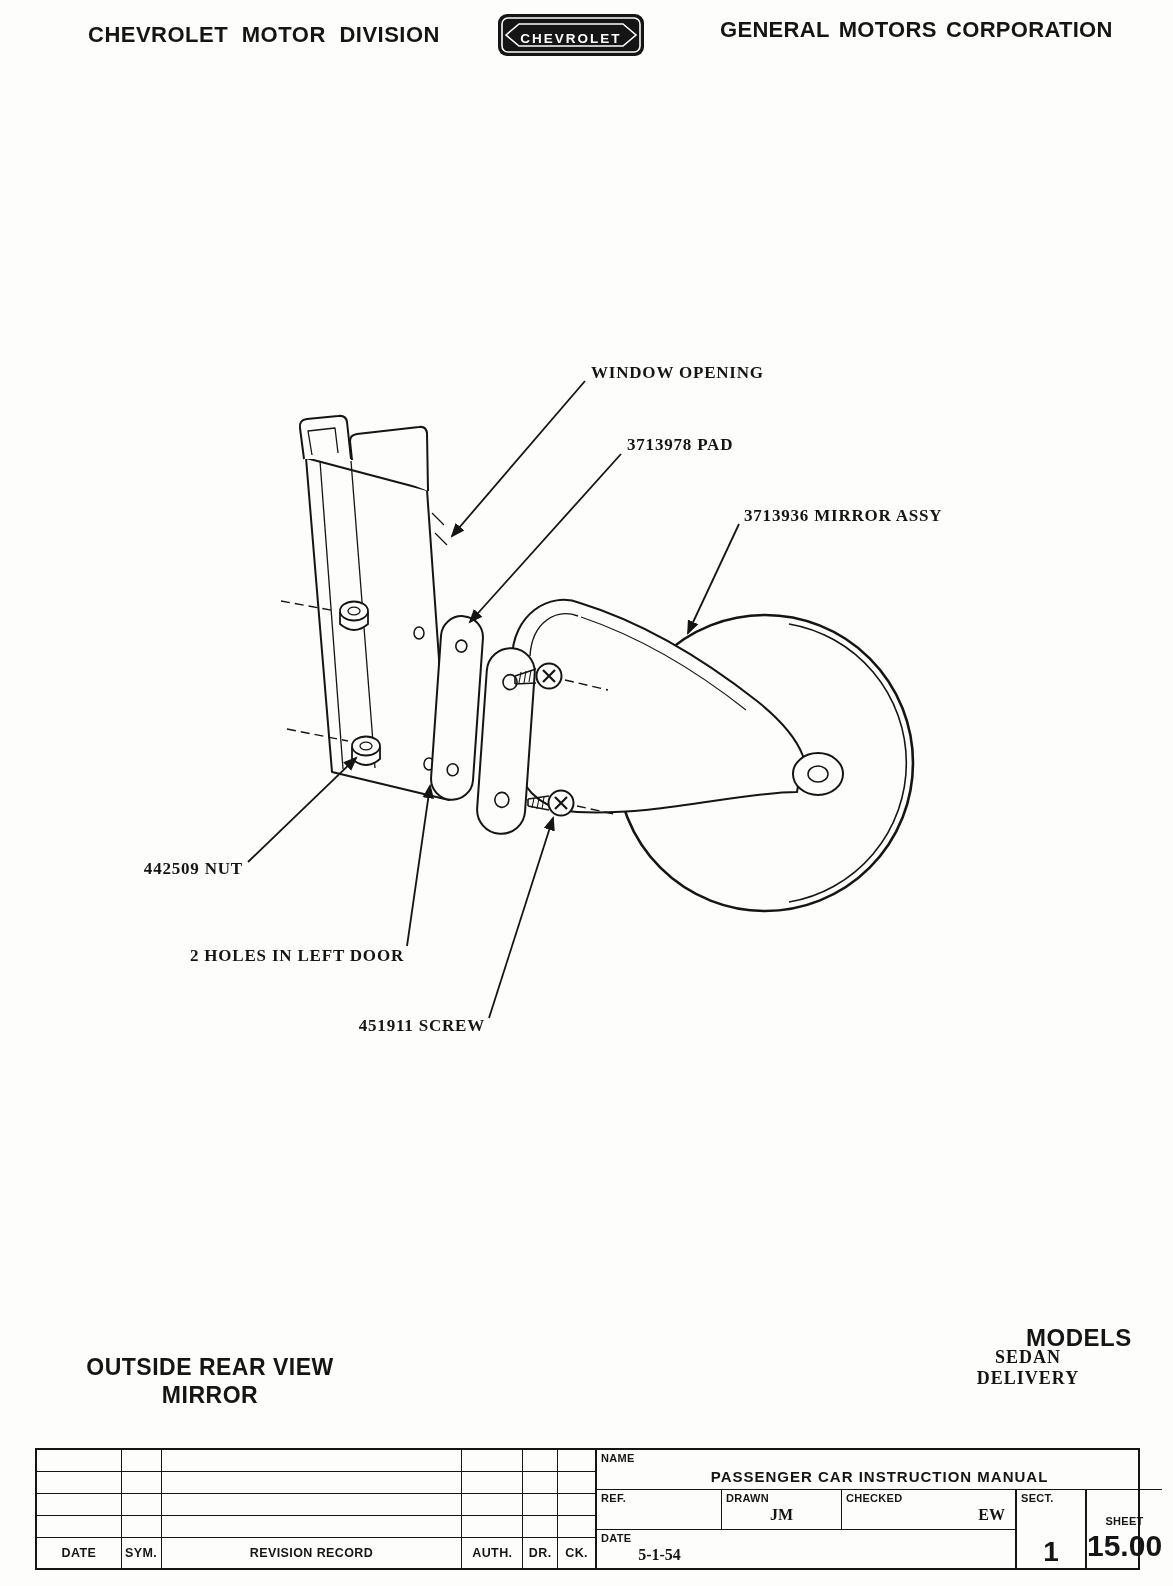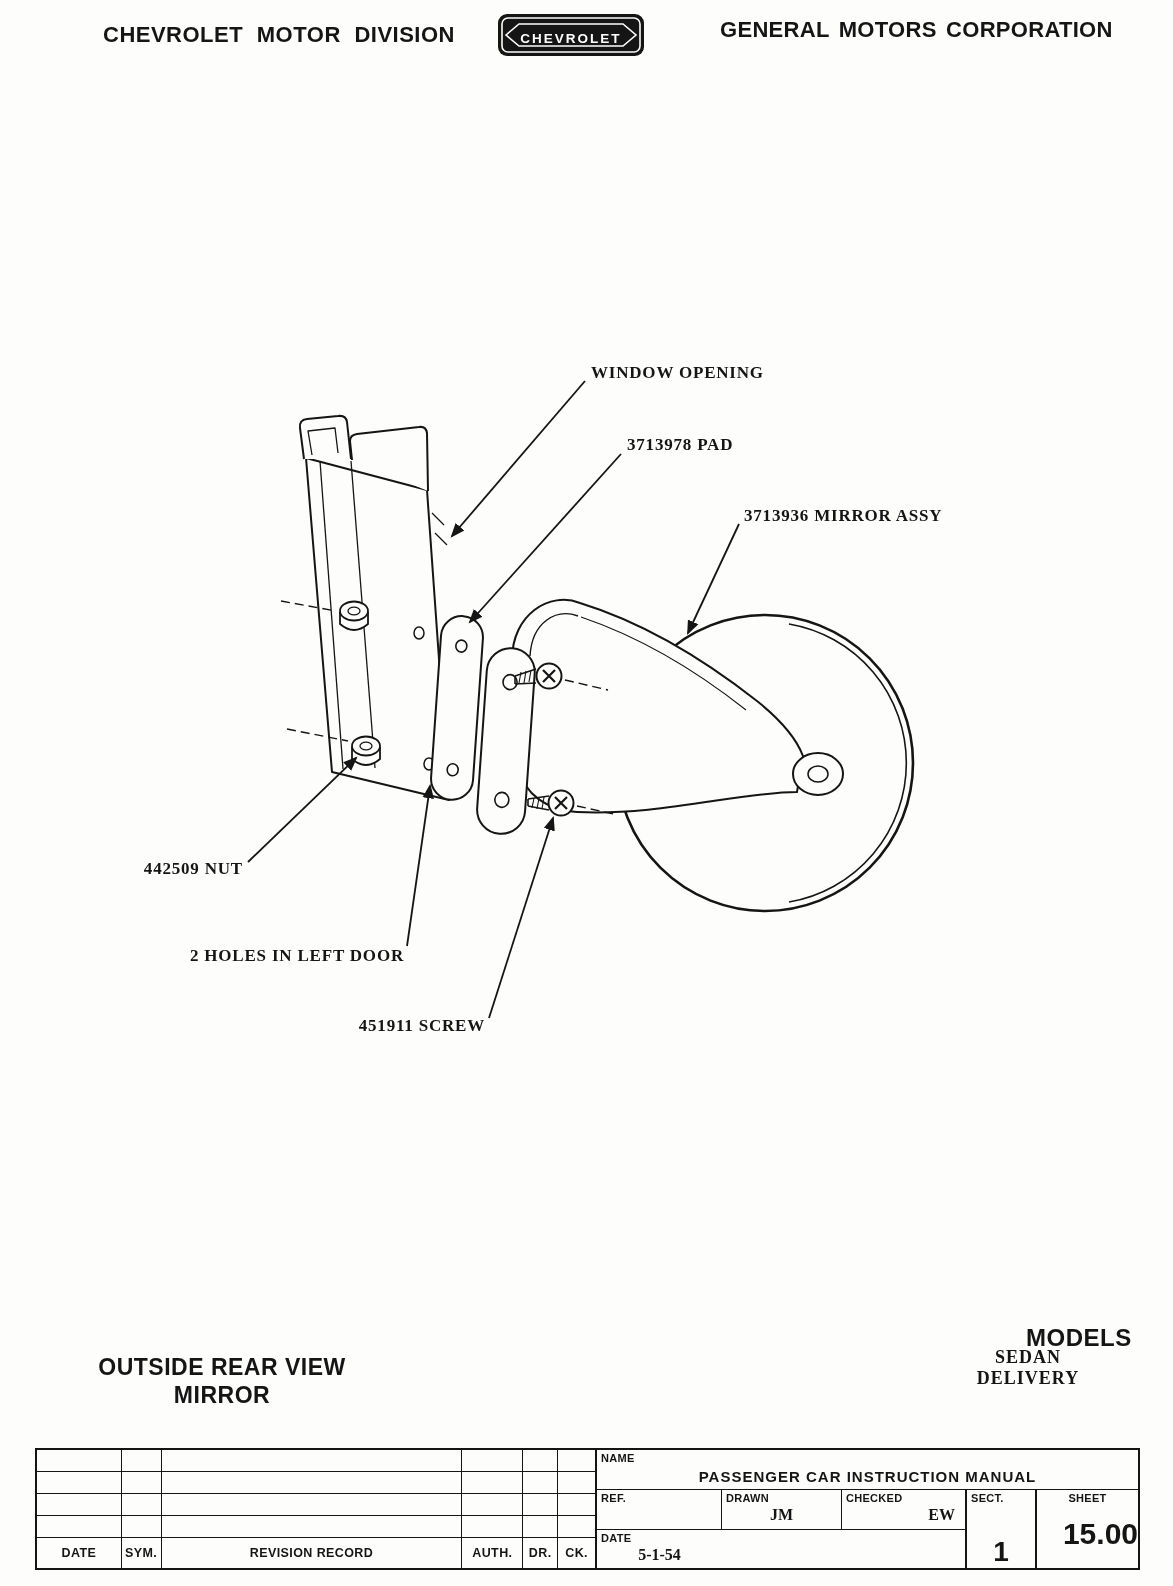--- a/index.html
+++ b/index.html
@@ -4,37 +4,37 @@
 <style>
   * { margin:0; padding:0; box-sizing:border-box; }
   html,body { background:#9a9a9a; }
   .page {
     position:relative; width:1173px; height:1586px; margin:0 auto;
     background:#fdfdfc; color:#151515; overflow:hidden;
     font-family:"Liberation Sans", sans-serif;
   }
   
   .hdr-left {
-    position:absolute; left:103px; top:22px;
+    position:absolute; left:88px; top:22px;
     font-weight:bold; font-size:22px; letter-spacing:0.5px; word-spacing:7px;
   }
   .hdr-right {
     position:absolute; left:692px; top:17px;
     font-weight:bold; font-size:22px; letter-spacing:0.3px; word-spacing:3px;margin-left:28px;
   }
   .logo { position:absolute; left:496px; top:8px; }
   
   .diagram { position:absolute; left:0; top:330px; }
   .callout-text {
     font-family:"Liberation Serif", serif; font-weight:bold;
     font-size:17px; letter-spacing:0.8px; fill:#151515;
   }
   
   .inst-title {
-    position:absolute; left:52px; top:1353px; width:340px; text-align:center;
+    position:absolute; left:40px; top:1353px; width:340px; text-align:center;
     font-weight:bold; font-size:23px; line-height:28px; letter-spacing:0.5px;
   }
   .models-label {
     position:absolute; left:1026px; top:1324px;
     font-weight:bold; font-size:24px; letter-spacing:0.5px;
   }
   .models-value {
     position:absolute; left:948px; top:1347px; width:160px; text-align:center;
     font-family:"Liberation Serif", serif; font-weight:bold; font-size:18px; letter-spacing:1px;
   }
@@ -53,33 +53,33 @@
   .rrow.labels > div {
     display:flex; align-items:center; justify-content:center;
     font-weight:bold; font-size:12.5px; letter-spacing:0.4px;
   }
   .tb-right { flex:1; display:flex; flex-direction:column; }
   .name-row { height:40px; border-bottom:1.5px solid #151515; position:relative;
     display:flex; align-items:flex-end; justify-content:center; }
   .cell-label { position:absolute; left:4px; top:2px; font-weight:bold; font-size:11px; letter-spacing:0.3px; }
   .name-value { font-weight:bold; font-size:15px; letter-spacing:1px; padding-bottom:4px; }
   .tb-lower { flex:1; display:flex; }
-  .tb-grid { width:370px; border-right:2px solid #151515; display:flex; flex-direction:column; }
+  .tb-grid { width:420px; border-right:2px solid #151515; display:flex; flex-direction:column; }
   .tb-grid .grow { flex:1; display:flex; }
   .tb-grid .grow.top { border-bottom:1.5px solid #151515; }
   .gcell { position:relative; border-right:1.5px solid #151515;
     display:flex; align-items:center; justify-content:center; }
   .gcell:last-child { border-right:none; }
   .w125 { width:125px; } .w120 { width:120px; } .wrest { flex:1; }
   .serif-val { font-family:"Liberation Serif", serif; font-weight:bold; font-size:16px; padding-top:12px; }
   .val-right { justify-content:flex-end; padding-right:10px; }
   .part-val { letter-spacing:4px; font-size:17px; }
   .sect-cell { width:70px; border-right:2px solid #151515; position:relative;
     display:flex; align-items:flex-end; justify-content:center; }
-  .sheet-cell { flex:1; position:relative; display:flex; align-items:center; justify-content:flex-end; }
+  .sheet-cell { flex:1; position:relative; display:flex; align-items:center; justify-content:flex-end;margin-top:23px; }
   .sheet-cell .cell-label { left:0; right:0; text-align:center; }
   .big-num { font-weight:bold; font-size:28px; padding-top:10px; }
   .big-num.sheet { font-size:30px; }
 </style>
 </head>
 <body>
 
 <div class="page">
 
   <div class="hdr-left">CHEVROLET MOTOR DIVISION</div>

